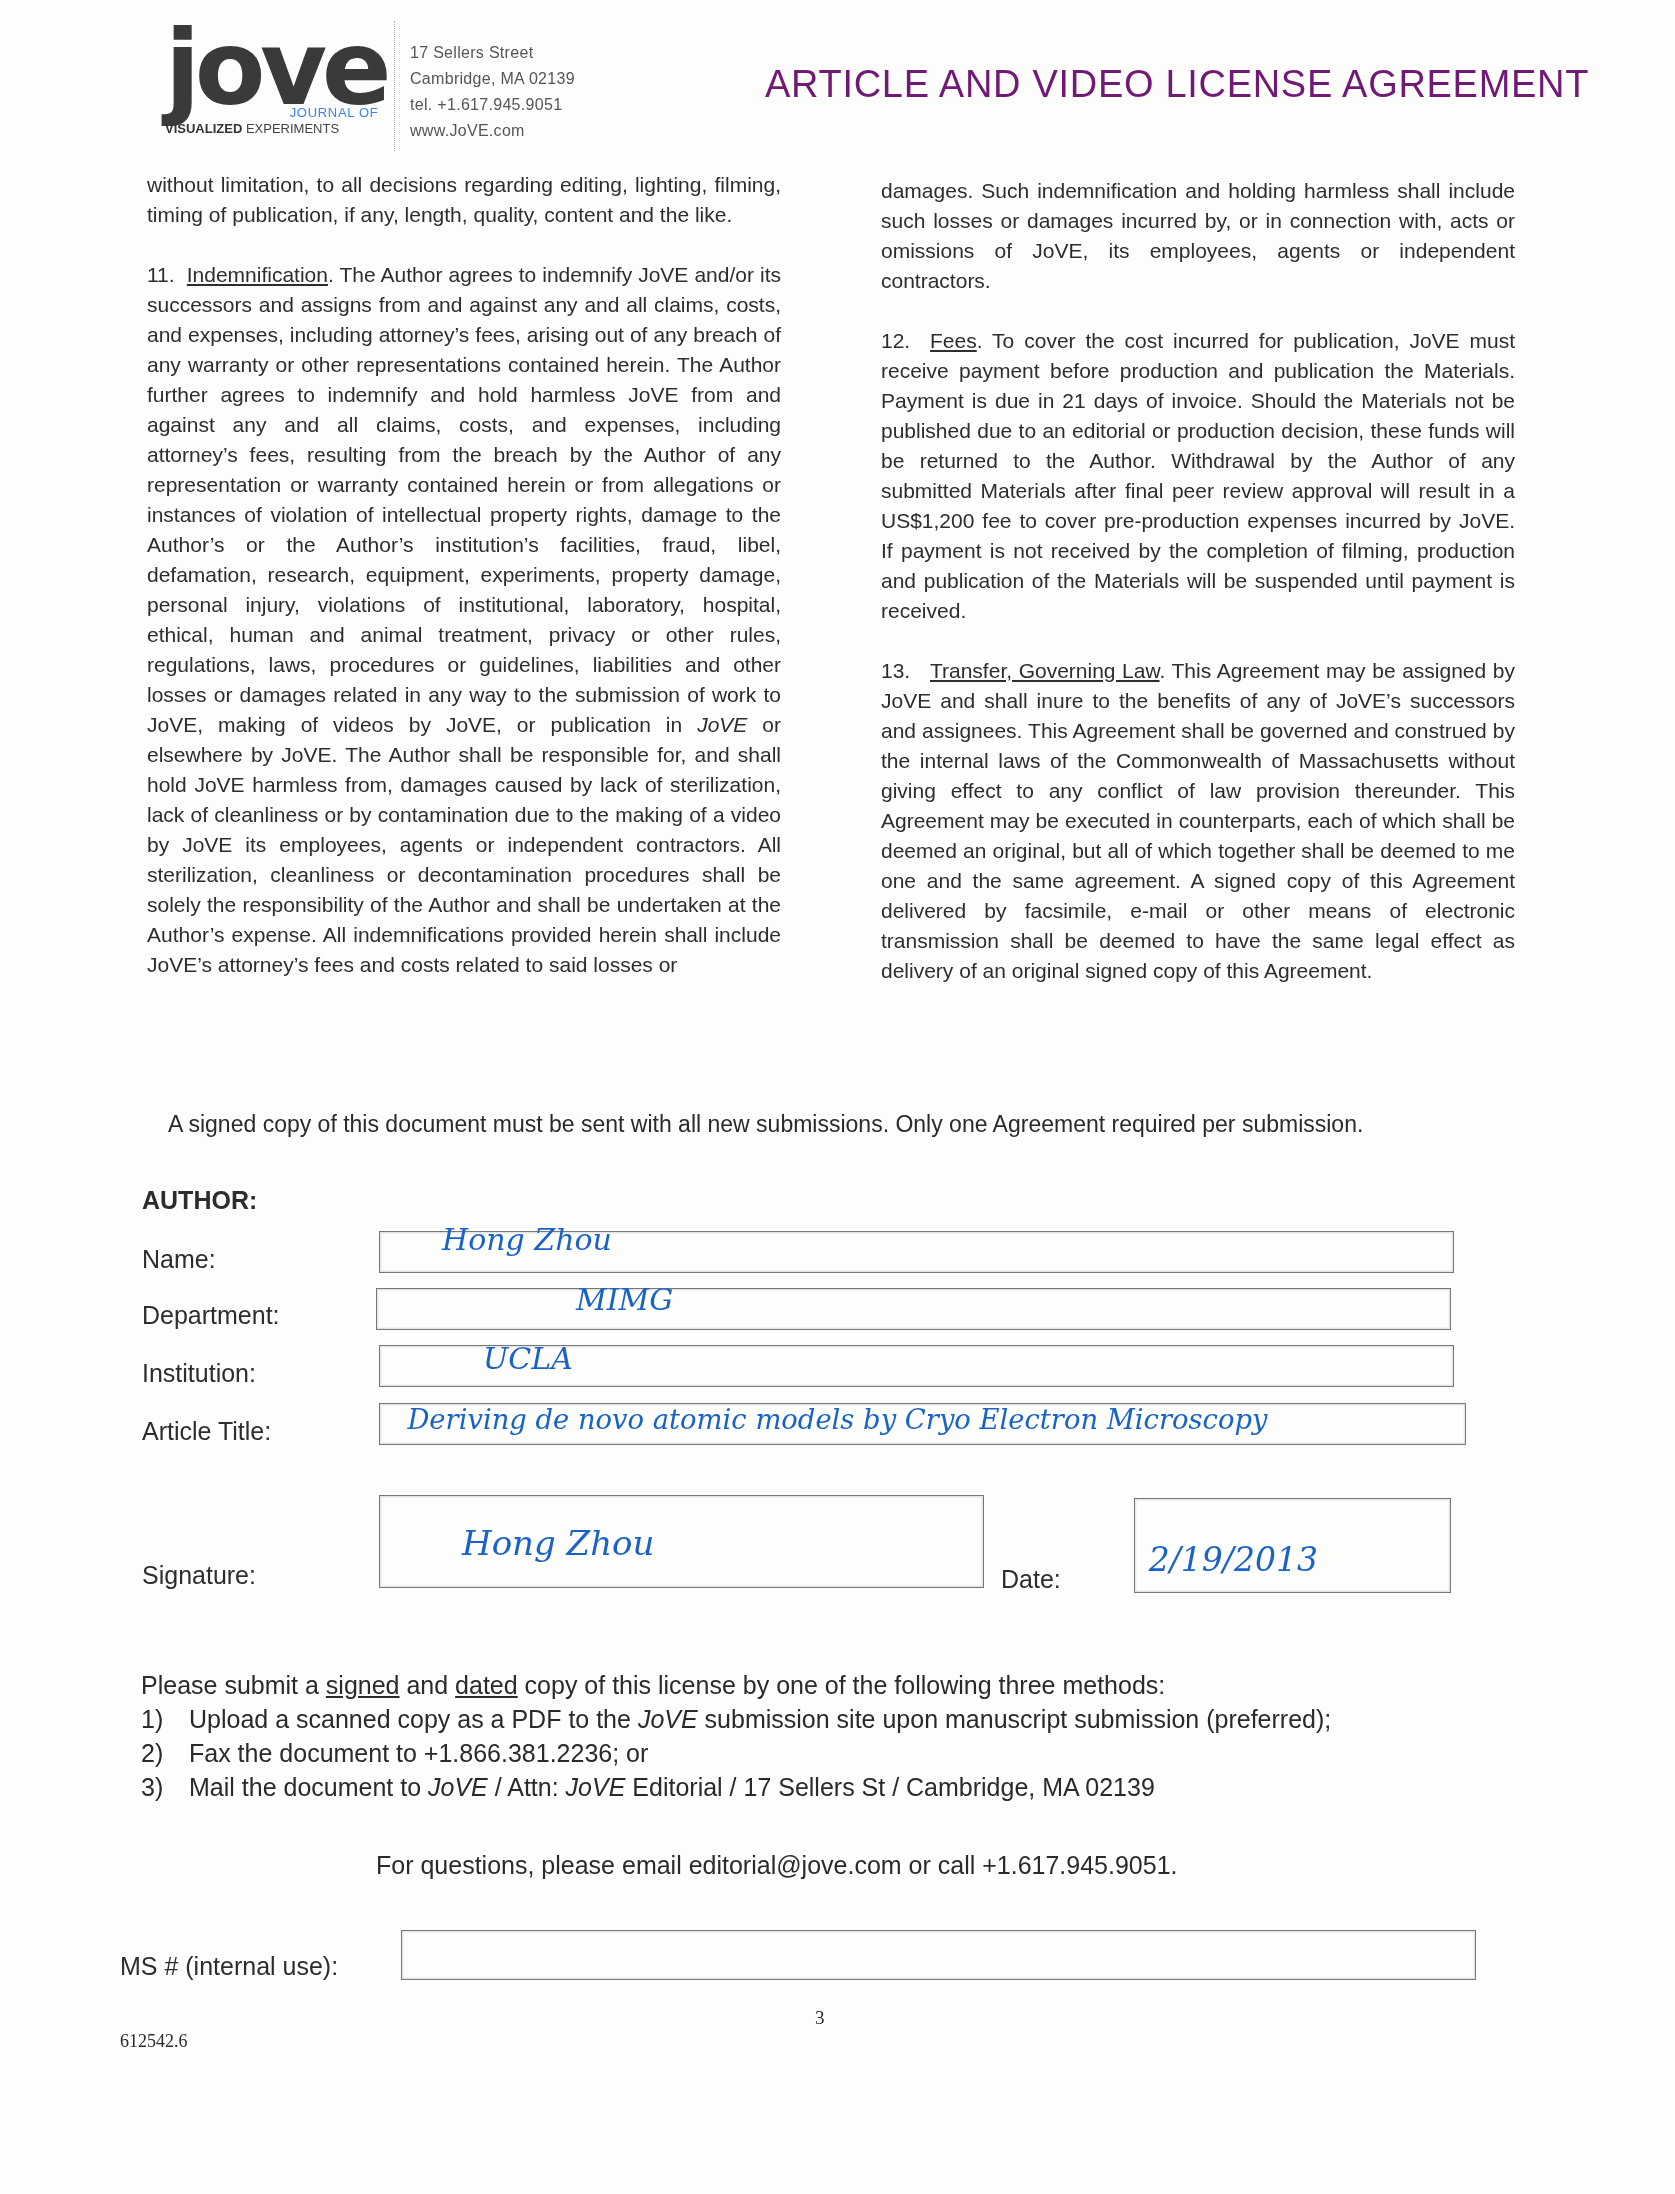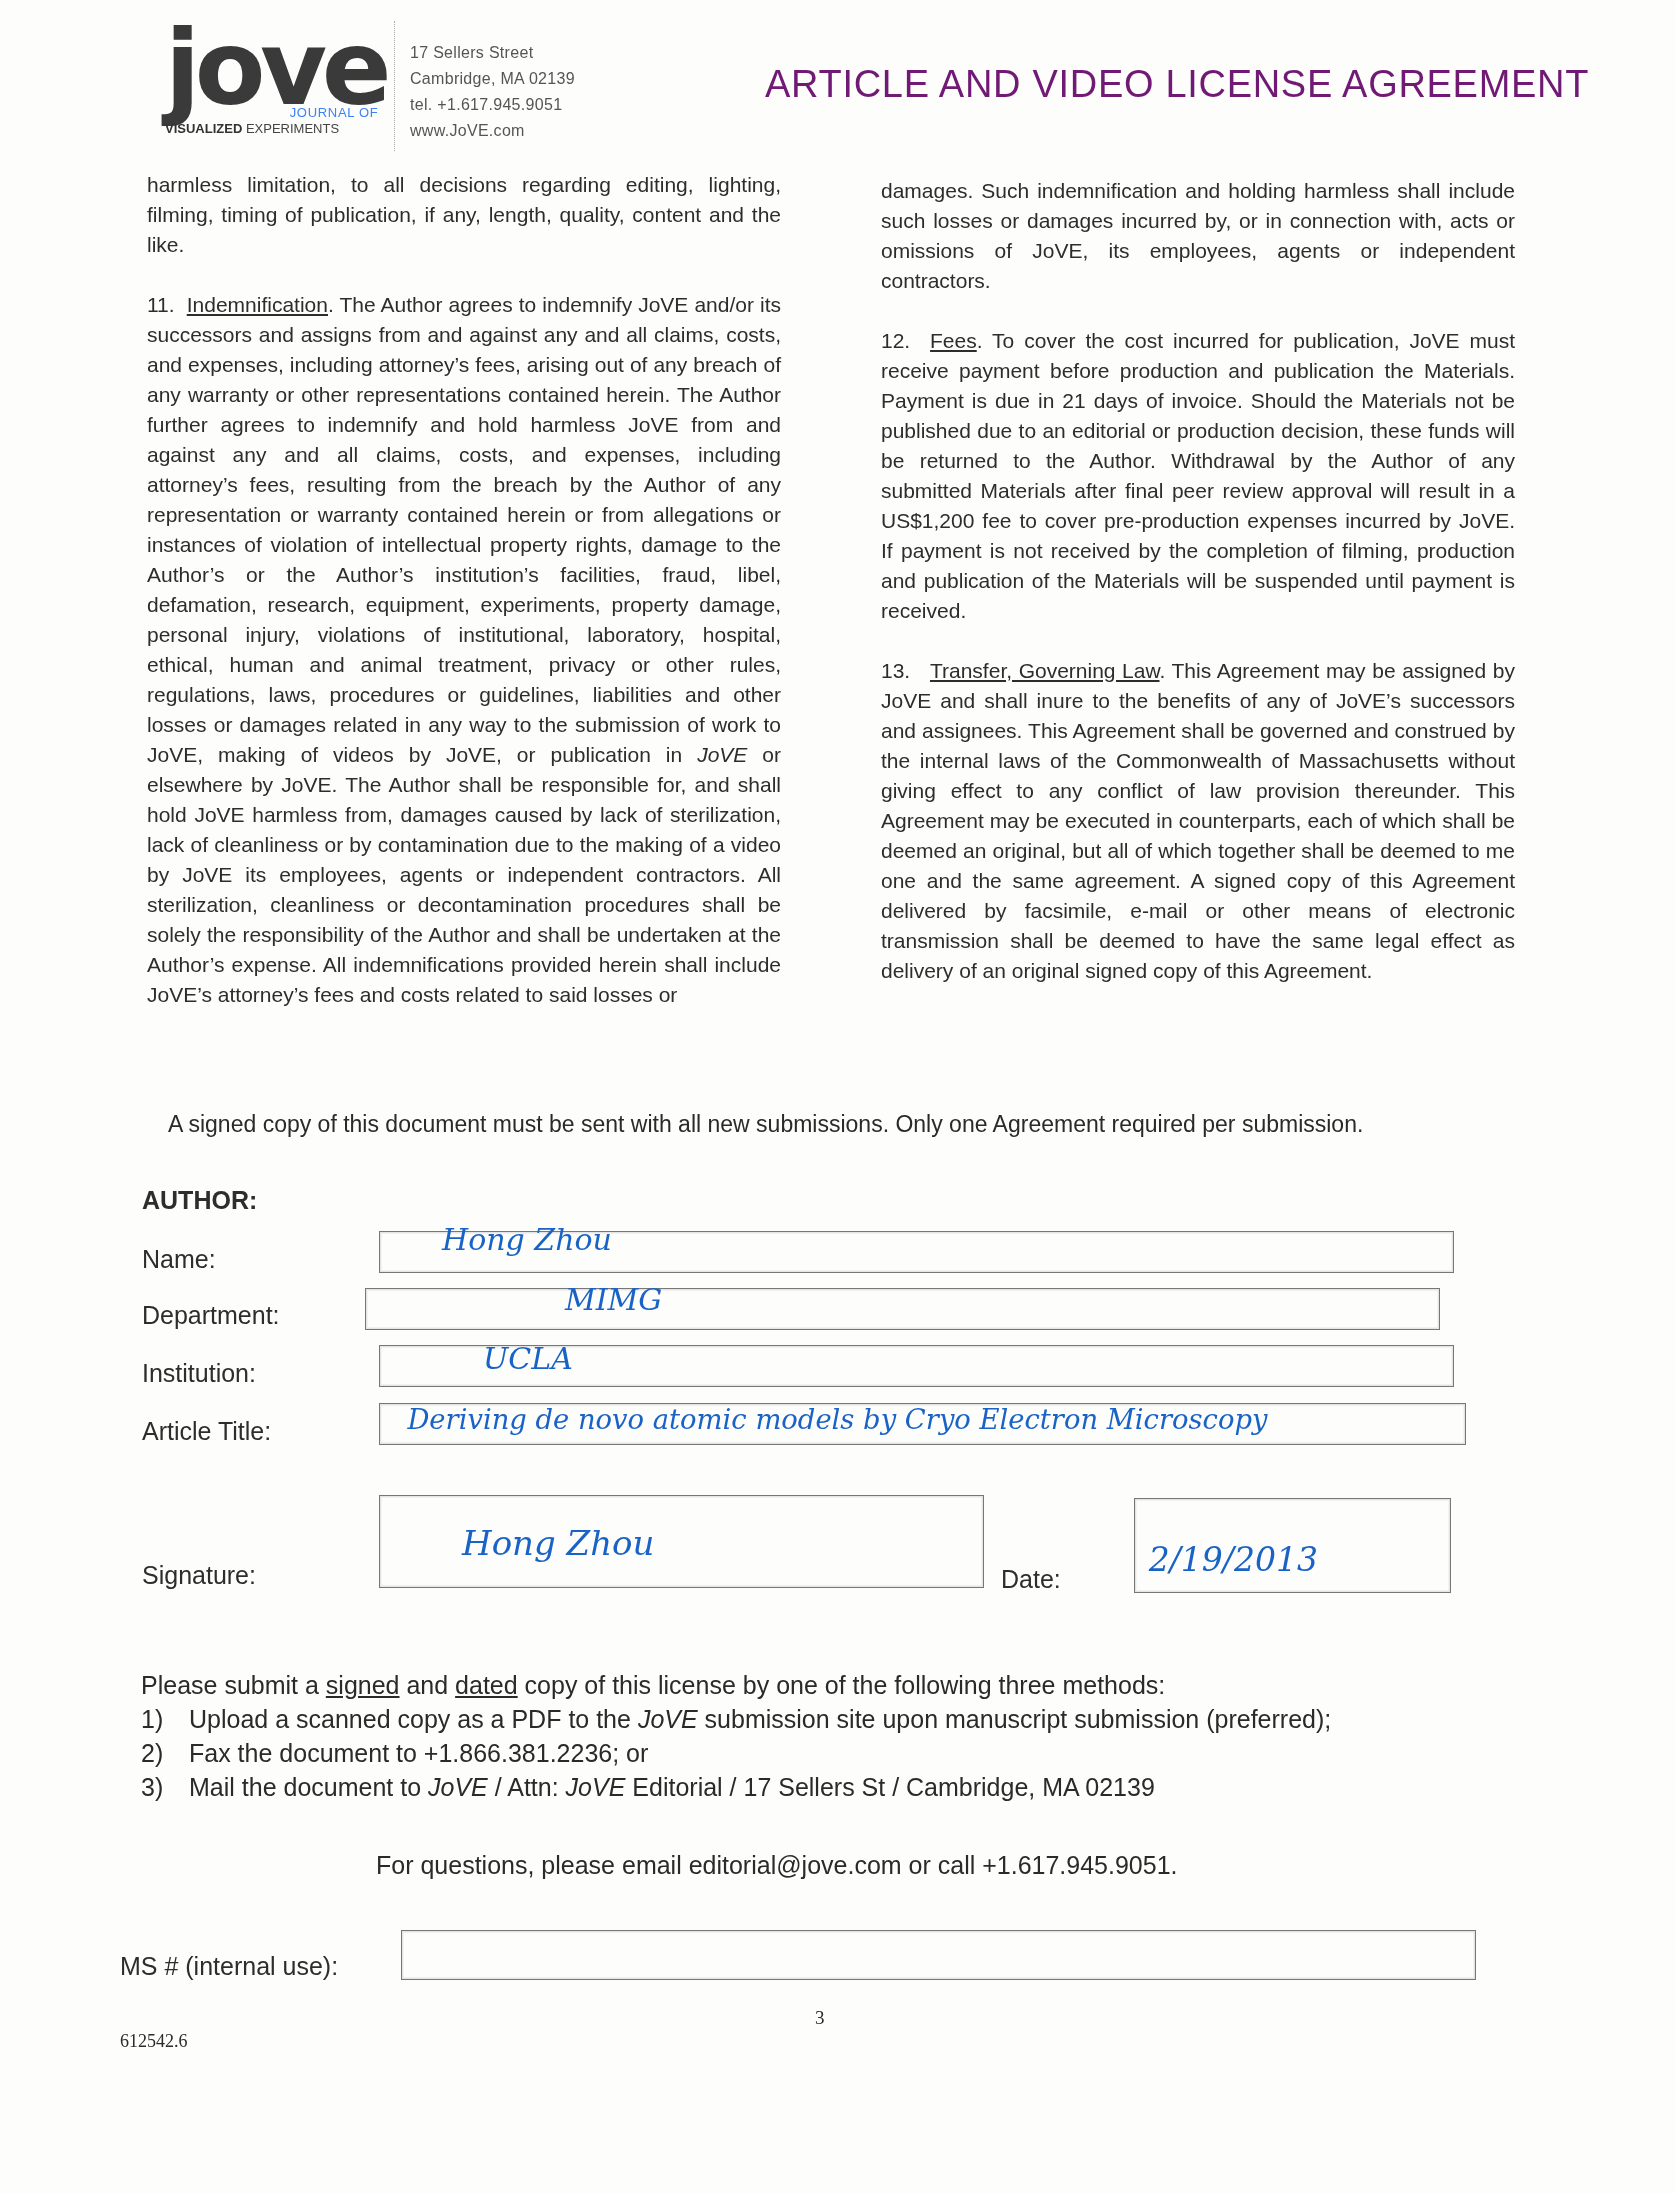--- a/index.html
+++ b/index.html
@@ -49,21 +49,21 @@
 <div class="abs hdr-div"></div>
 <div class="abs addr">
   <div>17 Sellers Street</div>
   <div>Cambridge, MA 02139</div>
   <div>tel. +1.617.945.9051</div>
   <div>www.JoVE.com</div>
 </div>
 <div class="abs doc-title">ARTICLE AND VIDEO LICENSE AGREEMENT</div>
 
 <div class="abs col col-left">
-  <p>harmless limitation, to all decisions regarding editing, lighting, filming, timing of publication, if any, length, quality, content and the like.</p>
+  <p>without limitation, to all decisions regarding editing, lighting, filming, timing of publication, if any, length, quality, content and the like.</p>
   <p>
     <span>11.</span>&nbsp;&nbsp;<span class="u">Indemnification</span><span>. The Author agrees to indemnify JoVE and/or its successors and assigns from and against any and all claims, costs, and expenses, including attorney’s fees, arising out of any breach of any warranty or other representations contained herein. The Author further agrees to indemnify and hold harmless JoVE from and against any and all claims, costs, and expenses, including attorney’s fees, resulting from the breach by the Author of any representation or warranty contained herein or from allegations or instances of violation of intellectual property rights, damage to the Author’s or the Author’s institution’s facilities, fraud, libel, defamation, research, equipment, experiments, property damage, personal injury, violations of institutional, laboratory, hospital, ethical, human and animal treatment, privacy or other rules, regulations, laws, procedures or guidelines, liabilities and other losses or damages related in any way to the submission of work to JoVE, making of videos by JoVE, or publication in </span><i>JoVE</i><span> or elsewhere by JoVE. The Author shall be responsible for, and shall hold JoVE harmless from, damages caused by lack of sterilization, lack of cleanliness or by contamination due to the making of a video by JoVE its employees, agents or independent contractors. All sterilization, cleanliness or decontamination procedures shall be solely the responsibility of the Author and shall be undertaken at the Author’s expense. All indemnifications provided herein shall include JoVE’s attorney’s fees and costs related to said losses or</span>
   </p>
 </div>
 
 <div class="abs col col-right">
   <p>damages. Such indemnification and holding harmless shall include such losses or damages incurred by, or in connection with, acts or omissions of JoVE, its employees, agents or independent contractors.</p>
   <p>
     <span>12.</span>&nbsp;&nbsp;<span class="u">Fees</span><span>. To cover the cost incurred for publication, JoVE must receive payment before production and publication the Materials. Payment is due in 21 days of invoice. Should the Materials not be published due to an editorial or production decision, these funds will be returned to the Author. Withdrawal by the Author of any submitted Materials after final peer review approval will result in a US$1,200 fee to cover pre-production expenses incurred by JoVE. If payment is not received by the completion of filming, production and publication of the Materials will be suspended until payment is received.</span>
   </p>
@@ -75,21 +75,21 @@
 <div class="abs notice">A signed copy of this document must be sent with all new submissions. Only one Agreement required per submission.</div>
 
 <div class="abs form-hdr">AUTHOR:</div>
 
 <div class="abs form-lbl" style="left:142px; top:1245px;">Name:</div>
 <div class="abs field" style="left:379px; top:1231px; width:1073px; height:40px;">
   <span class="abs hand" style="left:62px; top:-9.6px;">Hong Zhou</span>
 </div>
 
 <div class="abs form-lbl" style="left:142px; top:1301px;">Department:</div>
-<div class="abs field" style="left:365px; top:1288px; width:1073px; height:40px;">
+<div class="abs field" style="left:376px; top:1288px; width:1073px; height:40px;">
   <span class="abs hand" style="left:199px; top:-6.9px;">MIMG</span>
 </div>
 
 <div class="abs form-lbl" style="left:142px; top:1359px;">Institution:</div>
 <div class="abs field" style="left:379px; top:1345px; width:1073px; height:40px;">
   <span class="abs hand" style="left:103px; top:-5.5px;">UCLA</span>
 </div>
 
 <div class="abs form-lbl" style="left:142px; top:1417px;">Article Title:</div>
 <div class="abs field" style="left:379px; top:1403px; width:1073px; height:40px;padding-left:12px;">

